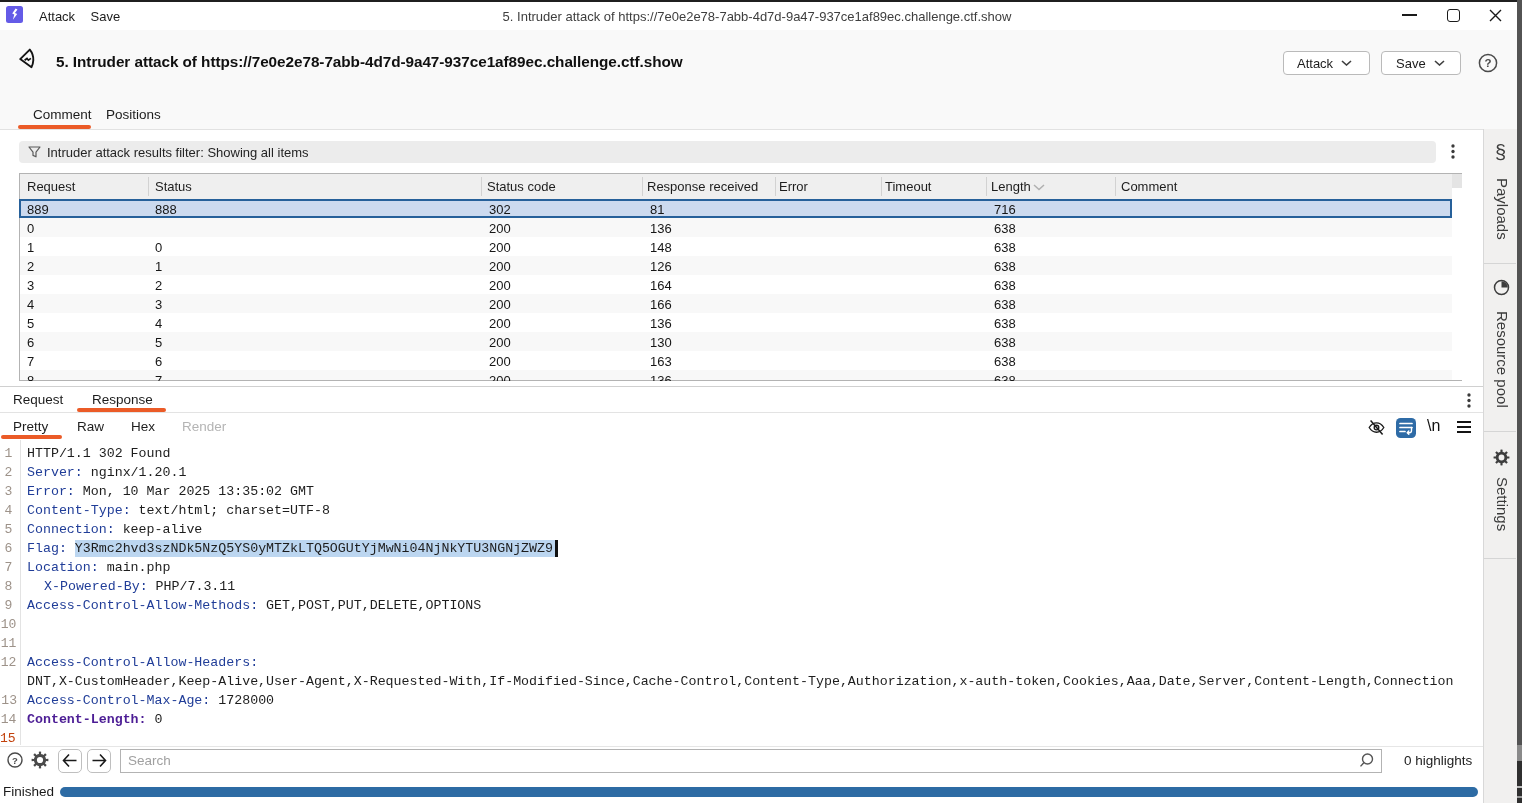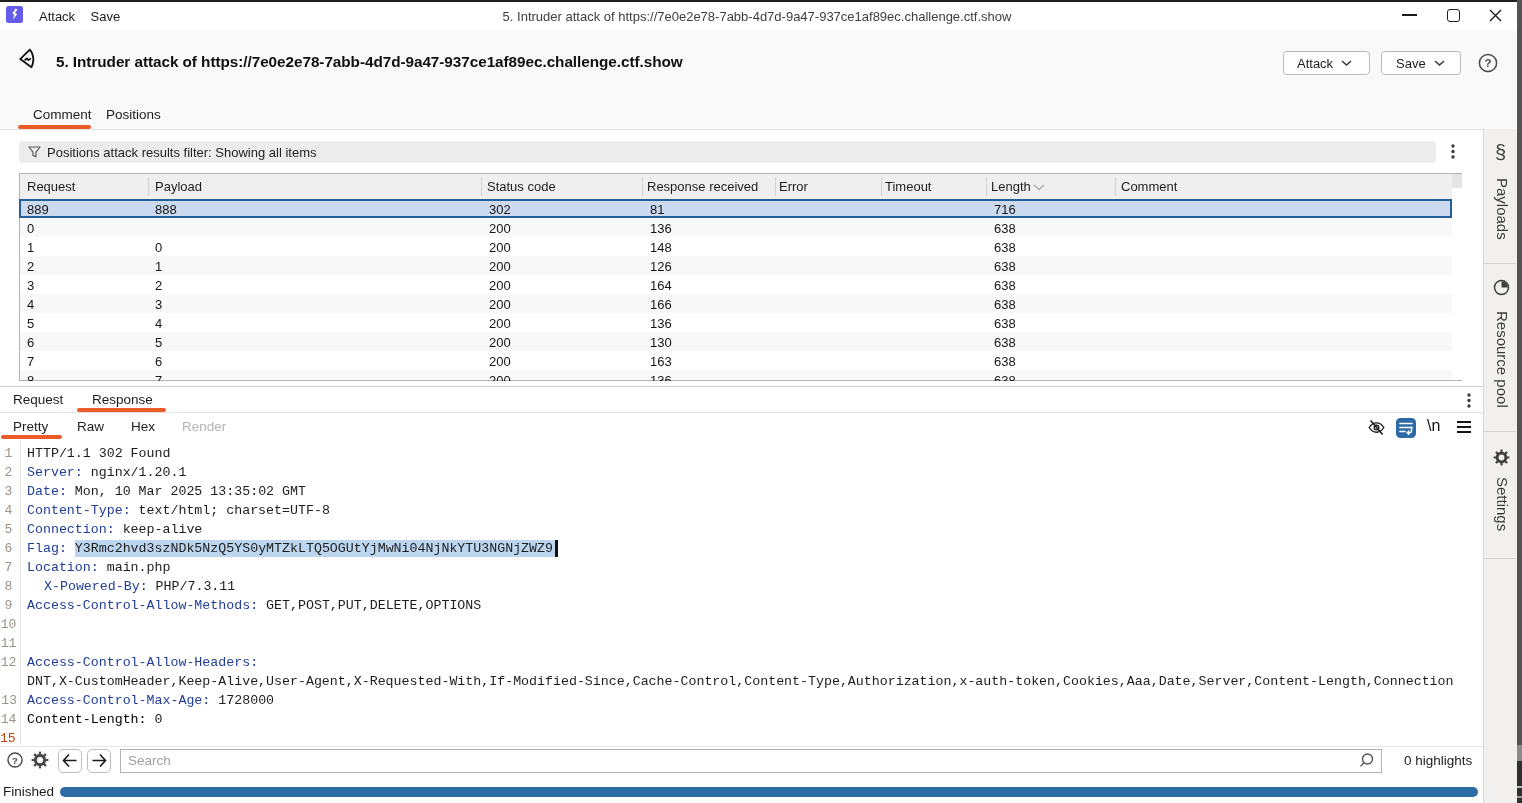--- a/index.html
+++ b/index.html
@@ -51,37 +51,37 @@
 <text x="10" y="14.2" font-size="11.5" font-weight="bold" fill="#4a4a4a" text-anchor="middle" font-family="Liberation Sans">?</text>
     </svg>
 <div class="lbl" style="left:33px;top:106.5px;font-size:13.5px;color:#1c1c1c;">Comment</div>
 <div class="lbl" style="left:106px;top:106.5px;font-size:13.5px;color:#1c1c1c;">Positions</div>
 <div class="abs" style="left:18px;top:125px;width:73px;height:3.5px;background:#eb5b27;border-radius:2px;"></div>
 <div class="abs" style="left:0;top:130px;width:1483px;height:255px;background:#ffffff;"></div>
 <div class="abs" style="left:19px;top:141px;width:1417px;height:22px;background:#ececec;border-radius:4px;"></div>
 <svg class="abs" style="left:28px;top:146px;" width="13" height="12" viewBox="0 0 13 12">
 <path d="M1 1 L12 1 L8 6.2 L8 10.8 L5 9.4 L5 6.2 Z" fill="none" stroke="#5a5a5a" stroke-width="1.2" stroke-linejoin="round"></path>
     </svg>
-<div class="lbl" style="left:47px;top:145px;font-size:13px;color:#242424;">Positions attack results filter: Showing all items</div>
+<div class="lbl" style="left:47px;top:145px;font-size:13px;color:#242424;">Intruder attack results filter: Showing all items</div>
 <svg class="abs" style="left:1450px;top:143px;" width="6" height="17" viewBox="0 0 6 17.2">
       <circle cx="3" cy="3" r="1.7" fill="#3a3a3a"></circle>
       <circle cx="3" cy="8.6" r="1.7" fill="#3a3a3a"></circle>
       <circle cx="3" cy="14.2" r="1.7" fill="#3a3a3a"></circle>
     </svg>
 <div class="abs" style="left:19px;top:173px;width:1443px;height:208px;border:1px solid #b3b3b3;background:#fff;overflow:hidden;"></div>
 <div class="abs" style="left:20px;top:174px;width:1432px;height:25px;background:#efefef;"></div>
 <div class="abs" style="left:148px;top:177px;width:1px;height:19px;background:#d2d2d2;"></div>
 <div class="abs" style="left:481px;top:177px;width:1px;height:19px;background:#d2d2d2;"></div>
 <div class="abs" style="left:642px;top:177px;width:1px;height:19px;background:#d2d2d2;"></div>
 <div class="abs" style="left:775px;top:177px;width:1px;height:19px;background:#d2d2d2;"></div>
 <div class="abs" style="left:881px;top:177px;width:1px;height:19px;background:#d2d2d2;"></div>
 <div class="abs" style="left:986px;top:177px;width:1px;height:19px;background:#d2d2d2;"></div>
 <div class="abs" style="left:1115px;top:177px;width:1px;height:19px;background:#d2d2d2;"></div>
 <div class="lbl" style="left:27px;top:179px;font-size:13px;color:#1d1d1d;">Request</div>
-<div class="lbl" style="left:155px;top:179px;font-size:13px;color:#1d1d1d;">Payload</div>
+<div class="lbl" style="left:155px;top:179px;font-size:13px;color:#1d1d1d;">Status</div>
 <div class="lbl" style="left:487px;top:179px;font-size:13px;color:#1d1d1d;">Status code</div>
 <div class="lbl" style="left:647px;top:179px;font-size:13px;color:#1d1d1d;">Response received</div>
 <div class="lbl" style="left:779px;top:179px;font-size:13px;color:#1d1d1d;">Error</div>
 <div class="lbl" style="left:885px;top:179px;font-size:13px;color:#1d1d1d;">Timeout</div>
 <div class="lbl" style="left:991px;top:179px;font-size:13px;color:#1d1d1d;">Length</div>
 <div class="lbl" style="left:1121px;top:179px;font-size:13px;color:#1d1d1d;">Comment</div>
 <svg class="abs" style="left:1033px;top:184px;" width="12" height="6.5" viewBox="0 0 12 6.5">
       <path d="M1 1 L6.0 5.5 L11 1" fill="none" stroke="#b0b0b0" stroke-width="1.5"></path>
     </svg>
 <div class="abs" style="left:1452px;top:174px;width:10px;height:206px;background:#fff;"></div>
@@ -175,21 +175,21 @@
 <svg class="abs" style="left:1457px;top:420px;" width="14" height="14" viewBox="0 0 14 14">
 <path d="M0 2 L14 2 M0 7 L14 7 M0 12 L14 12" stroke="#141414" stroke-width="2"></path>
     </svg>
 <div class="abs" style="left:0;top:440px;width:1483px;height:305px;background:#fff;overflow:hidden;">
 <div class="abs" style="left:20px;top:0;width:1px;height:305px;background:#e3e3e3;"></div>
 <div class="lbl mono" style="left:0;top:5px;width:17px;text-align:center;font-size:13.1px;line-height:17px;color:#9d9289;">1</div>
 <div class="lbl mono" style="left:27px;top:5px;font-size:13.3px;line-height:17px;letter-spacing:-0.01px;color:#1d1d1d;">HTTP/1.1 302 Found</div>
 <div class="lbl mono" style="left:0;top:24px;width:17px;text-align:center;font-size:13.1px;line-height:17px;color:#9d9289;">2</div>
 <div class="lbl mono" style="left:27px;top:24px;font-size:13.3px;line-height:17px;letter-spacing:-0.01px;"><span style="color:#203d98;">Server:</span><span style="color:#1d1d1d;"> nginx/1.20.1</span></div>
 <div class="lbl mono" style="left:0;top:43px;width:17px;text-align:center;font-size:13.1px;line-height:17px;color:#9d9289;">3</div>
-<div class="lbl mono" style="left:27px;top:43px;font-size:13.3px;line-height:17px;letter-spacing:-0.01px;"><span style="color:#203d98;">Date:</span><span style="color:#1d1d1d;"> Mon, 10 Mar 2025 13:35:02 GMT</span></div>
+<div class="lbl mono" style="left:27px;top:43px;font-size:13.3px;line-height:17px;letter-spacing:-0.01px;"><span style="color:#203d98;">Error:</span><span style="color:#1d1d1d;"> Mon, 10 Mar 2025 13:35:02 GMT</span></div>
 <div class="lbl mono" style="left:0;top:62px;width:17px;text-align:center;font-size:13.1px;line-height:17px;color:#9d9289;">4</div>
 <div class="lbl mono" style="left:27px;top:62px;font-size:13.3px;line-height:17px;letter-spacing:-0.01px;"><span style="color:#203d98;">Content-Type:</span><span style="color:#1d1d1d;"> text/html; charset=UTF-8</span></div>
 <div class="lbl mono" style="left:0;top:81px;width:17px;text-align:center;font-size:13.1px;line-height:17px;color:#9d9289;">5</div>
 <div class="lbl mono" style="left:27px;top:81px;font-size:13.3px;line-height:17px;letter-spacing:-0.01px;"><span style="color:#203d98;">Connection:</span><span style="color:#1d1d1d;"> keep-alive</span></div>
 <div class="lbl mono" style="left:0;top:100px;width:17px;text-align:center;font-size:13.1px;line-height:17px;color:#9d9289;">6</div>
 <div class="abs" style="left:75px;top:100px;width:480px;height:17px;background:#bcd6f0;"></div>
 <div class="lbl mono" style="left:27px;top:100px;font-size:13.3px;line-height:17px;letter-spacing:-0.01px;"><span style="color:#203d98;">Flag:</span><span style="color:#1d1d1d;"> Y3Rmc2hvd3szNDk5NzQ5YS0yMTZkLTQ5OGUtYjMwNi04NjNkYTU3NGNjZWZ9</span></div>
 <div class="abs" style="left:555px;top:100px;width:2.5px;height:17px;background:#111;"></div>
 <div class="lbl mono" style="left:0;top:119px;width:17px;text-align:center;font-size:13.1px;line-height:17px;color:#9d9289;">7</div>
 <div class="lbl mono" style="left:27px;top:119px;font-size:13.3px;line-height:17px;letter-spacing:-0.01px;"><span style="color:#203d98;">Location:</span><span style="color:#1d1d1d;"> main.php</span></div>
@@ -198,21 +198,21 @@
 <div class="lbl mono" style="left:0;top:157px;width:17px;text-align:center;font-size:13.1px;line-height:17px;color:#9d9289;">9</div>
 <div class="lbl mono" style="left:27px;top:157px;font-size:13.3px;line-height:17px;letter-spacing:-0.01px;"><span style="color:#203d98;">Access-Control-Allow-Methods:</span><span style="color:#1d1d1d;"> GET,POST,PUT,DELETE,OPTIONS</span></div>
 <div class="lbl mono" style="left:0;top:176px;width:17px;text-align:center;font-size:13.1px;line-height:17px;color:#9d9289;">10</div>
 <div class="lbl mono" style="left:0;top:195px;width:17px;text-align:center;font-size:13.1px;line-height:17px;color:#9d9289;">11</div>
 <div class="lbl mono" style="left:0;top:214px;width:17px;text-align:center;font-size:13.1px;line-height:17px;color:#9d9289;">12</div>
 <div class="lbl mono" style="left:27px;top:214px;font-size:13.3px;line-height:17px;letter-spacing:-0.01px;"><span style="color:#203d98;">Access-Control-Allow-Headers:</span><span style="color:#1d1d1d;"></span></div>
 <div class="lbl mono" style="left:27px;top:233px;font-size:13.3px;line-height:17px;letter-spacing:-0.01px;color:#1d1d1d;">DNT,X-CustomHeader,Keep-Alive,User-Agent,X-Requested-With,If-Modified-Since,Cache-Control,Content-Type,Authorization,x-auth-token,Cookies,Aaa,Date,Server,Content-Length,Connection</div>
 <div class="lbl mono" style="left:0;top:252px;width:17px;text-align:right;font-size:13.1px;line-height:17px;color:#9d9289;">13</div>
 <div class="lbl mono" style="left:27px;top:252px;font-size:13.3px;line-height:17px;letter-spacing:-0.01px;"><span style="color:#203d98;">Access-Control-Max-Age:</span><span style="color:#1d1d1d;"> 1728000</span></div>
 <div class="lbl mono" style="left:0;top:271px;width:17px;text-align:center;font-size:13.1px;line-height:17px;color:#9d9289;">14</div>
-<div class="lbl mono" style="left:27px;top:271px;font-size:13.3px;line-height:17px;letter-spacing:-0.01px;"><span style="color:#000000;">Content-Length:</span><span style="color:#1d1d1d;"> 0</span></div>
+<div class="lbl mono" style="left:27px;top:271px;font-size:13.3px;line-height:17px;letter-spacing:-0.01px;"><span style="color:#4c1d95;font-weight:bold;">Content-Length:</span><span style="color:#1d1d1d;"> 0</span></div>
 <div class="lbl mono" style="left:0;top:290px;width:17px;text-align:left;font-size:13.1px;line-height:17px;color:#c2410c;">15</div>
 </div>
 <div class="abs" style="left:0;top:745.5px;width:1483px;height:1px;background:#e6e6e6;"></div>
 <svg class="abs" style="left:7px;top:752px;" width="16" height="16" viewBox="0 0 16 16">
 <circle cx="8" cy="8" r="7" fill="none" stroke="#4a4a4a" stroke-width="1.4"></circle>
 <text x="8" y="11.6" font-size="9.5" font-weight="bold" fill="#4a4a4a" text-anchor="middle" font-family="Liberation Sans">?</text>
     </svg>
 <svg class="abs" style="left:31px;top:751px;" width="18" height="18" viewBox="0 0 18 18">
 <path d="M6.67 3.36 L7.93 2.99 L7.82 0.68 A8.4 8.4 0 0 1 10.18 0.68 L10.07 2.99 A6.1 6.1 0 0 1 11.33 3.36 L12.49 4.00 L14.04 2.28 A8.4 8.4 0 0 1 15.72 3.96 L14.00 5.51 A6.1 6.1 0 0 1 14.64 6.67 L15.01 7.93 L17.32 7.82 A8.4 8.4 0 0 1 17.32 10.18 L15.01 10.07 A6.1 6.1 0 0 1 14.64 11.33 L14.00 12.49 L15.72 14.04 A8.4 8.4 0 0 1 14.04 15.72 L12.49 14.00 A6.1 6.1 0 0 1 11.33 14.64 L10.07 15.01 L10.18 17.32 A8.4 8.4 0 0 1 7.82 17.32 L7.93 15.01 A6.1 6.1 0 0 1 6.67 14.64 L5.51 14.00 L3.96 15.72 A8.4 8.4 0 0 1 2.28 14.04 L4.00 12.49 A6.1 6.1 0 0 1 3.36 11.33 L2.99 10.07 L0.68 10.18 A8.4 8.4 0 0 1 0.68 7.82 L2.99 7.93 A6.1 6.1 0 0 1 3.36 6.67 L4.00 5.51 L2.28 3.96 A8.4 8.4 0 0 1 3.96 2.28 L5.51 4.00 Z M12.10 9.00 A3.1 3.1 0 1 0 5.90 9.00 A3.1 3.1 0 1 0 12.10 9.00 Z" fill="#4a4a4a" fill-rule="evenodd"></path>
     </svg>

